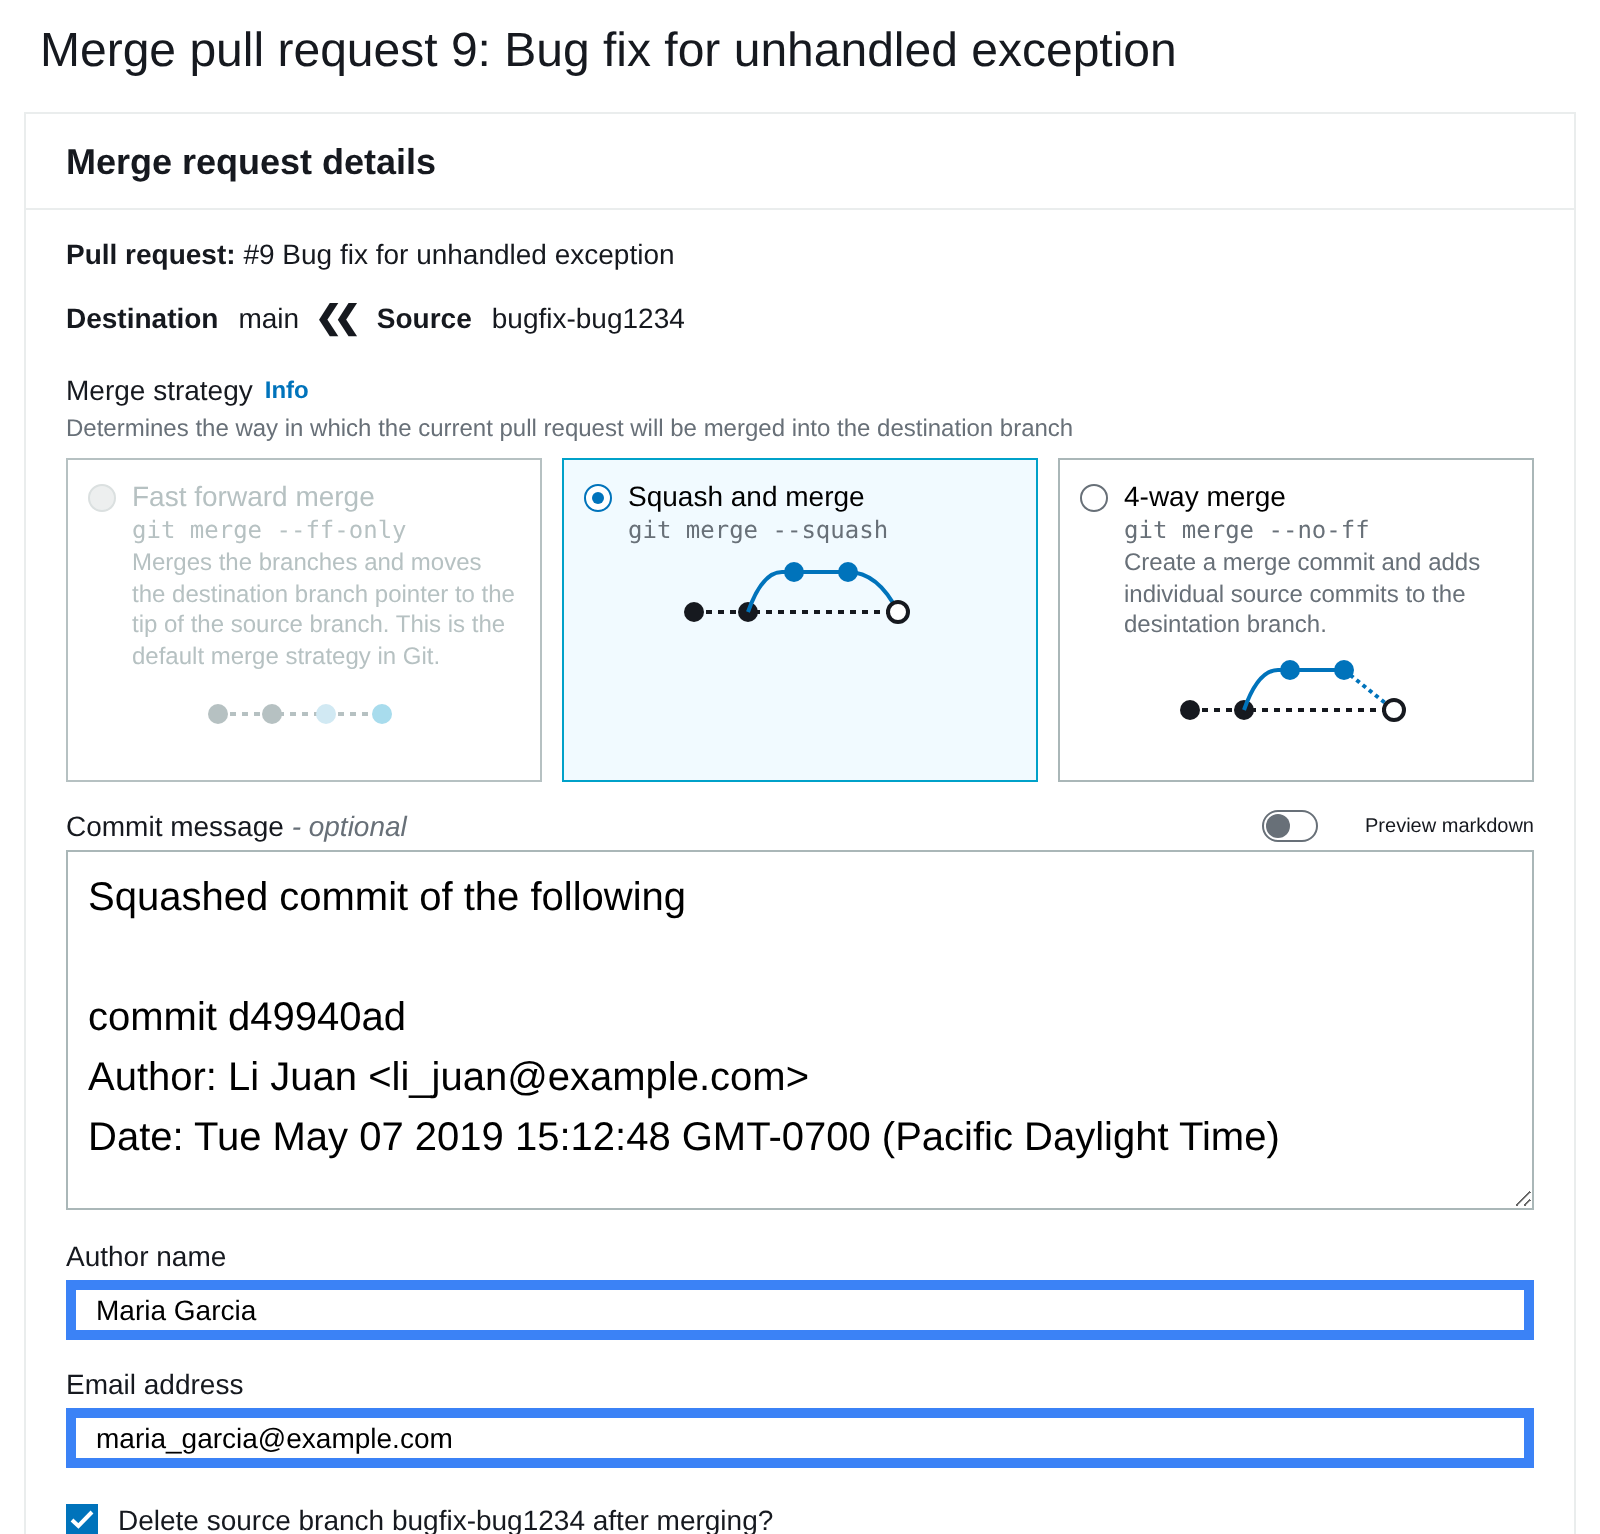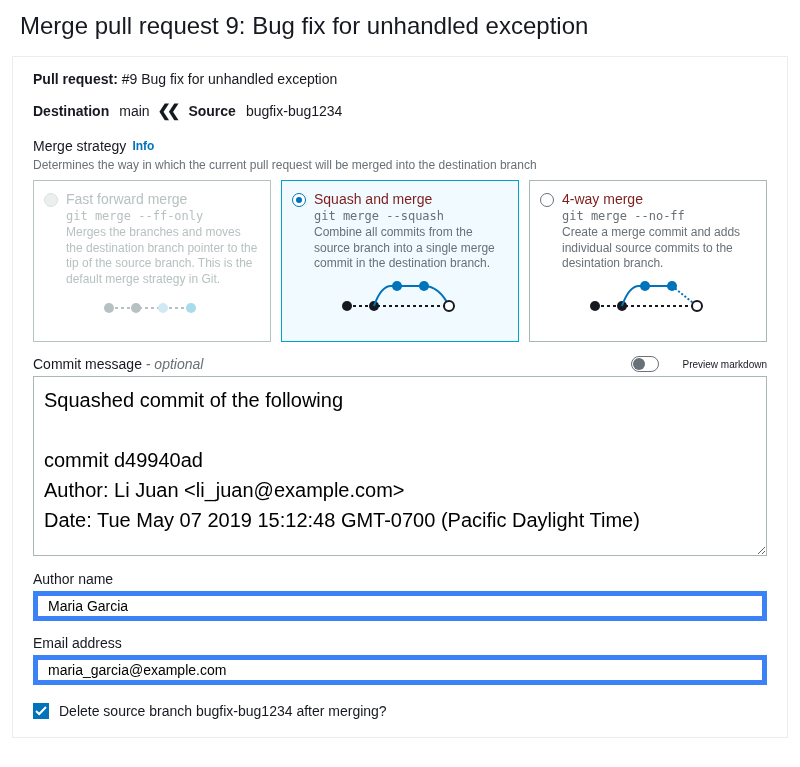--- a/index.html
+++ b/index.html
@@ -77,21 +77,21 @@
   .radio-dot {
     width: 14px; height: 14px; border-radius: 50%;
     border: 1px solid #687078; margin-top: 2px;
     flex-shrink: 0; position: relative; background:#fff;
   }
   .strategy.disabled .radio-dot { border-color: #d5dbdb; background:#eaeded;}
   .strategy.selected .radio-dot { border-color: #0073bb; }
   .strategy.selected .radio-dot::after {
     content:""; position:absolute; inset:3px; background:#0073bb; border-radius:50%;
   }
-  .s-title { font-size: 14px; color: #7f1d1d; }
+  .s-title { font-size: 14px; color: #000000; }
   .s-cmd {
     font-family: Consolas, Monaco, monospace;
     font-size: 12px; color: #687078;
     margin: 2px 0 2px 22px;
   }
   .s-desc { font-size: 12px; color: #687078; margin-left: 22px; line-height: 1.3; }
   .s-diagram { height: 40px; margin-top: 6px; display:flex; justify-content:center;}
   .commit-row {
     display: flex; justify-content: space-between; align-items: center;
     margin-bottom: 4px;
@@ -123,20 +123,23 @@
     display:flex; align-items:center; justify-content:center; cursor:pointer;
   }
   .checkbox svg { width:12px; height:12px; }
 </style>
 </head>
 <body>
 
 <h1 class="page-title">Merge pull request 9: Bug fix for unhandled exception</h1>
 
 <div class="panel">
+  <div class="panel-header">
+    <h2>Merge request details</h2>
+  </div>
   <div class="panel-body">
 
     <div class="pr-line">
       <b>Pull request:</b>
       <span>#9</span>
       <span>Bug fix for unhandled exception</span>
     </div>
 
     <div class="dest-src-line">
       <span class="label">Destination</span>
@@ -171,21 +174,20 @@
           </svg>
         </div>
       </div>
 
       <div class="strategy selected">
         <div class="s-row">
           <div class="radio-dot"></div>
           <div class="s-title">Squash and merge</div>
         </div>
         <div class="s-cmd">git merge --squash</div>
-        <div class="s-desc">Combine all commits from the source branch into a single merge commit in the destination branch.</div>
         <div class="s-diagram">
           <svg width="140" height="36" viewBox="0 0 140 36">
             <line x1="18" y1="28" x2="120" y2="28" stroke="#16191f" stroke-width="2" stroke-dasharray="3 3"></line>
             <circle cx="18" cy="28" r="5" fill="#16191f"></circle>
             <circle cx="45" cy="28" r="5" fill="#16191f"></circle>
             <path d="M45 28 Q52 8 62 8 L95 8 Q110 8 120 28" stroke="#0073bb" stroke-width="2" fill="none"></path>
             <circle cx="68" cy="8" r="5" fill="#0073bb"></circle>
             <circle cx="95" cy="8" r="5" fill="#0073bb"></circle>
             <circle cx="120" cy="28" r="5" fill="#fff" stroke="#16191f" stroke-width="2"></circle>
           </svg>

